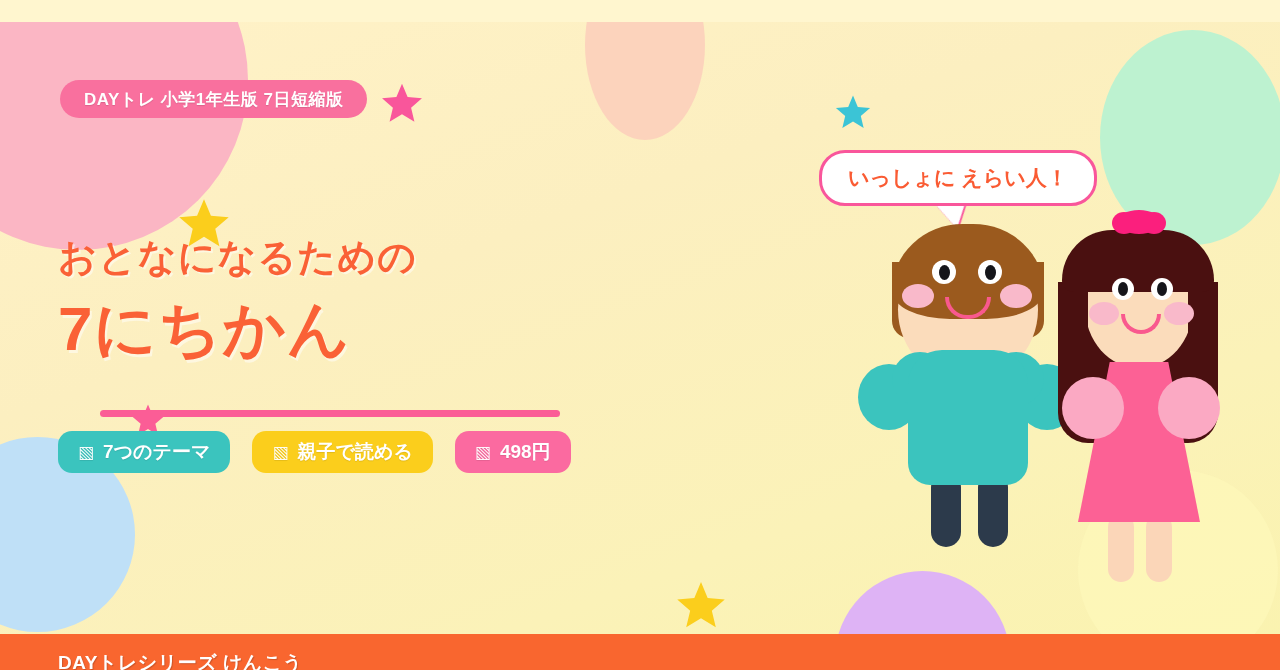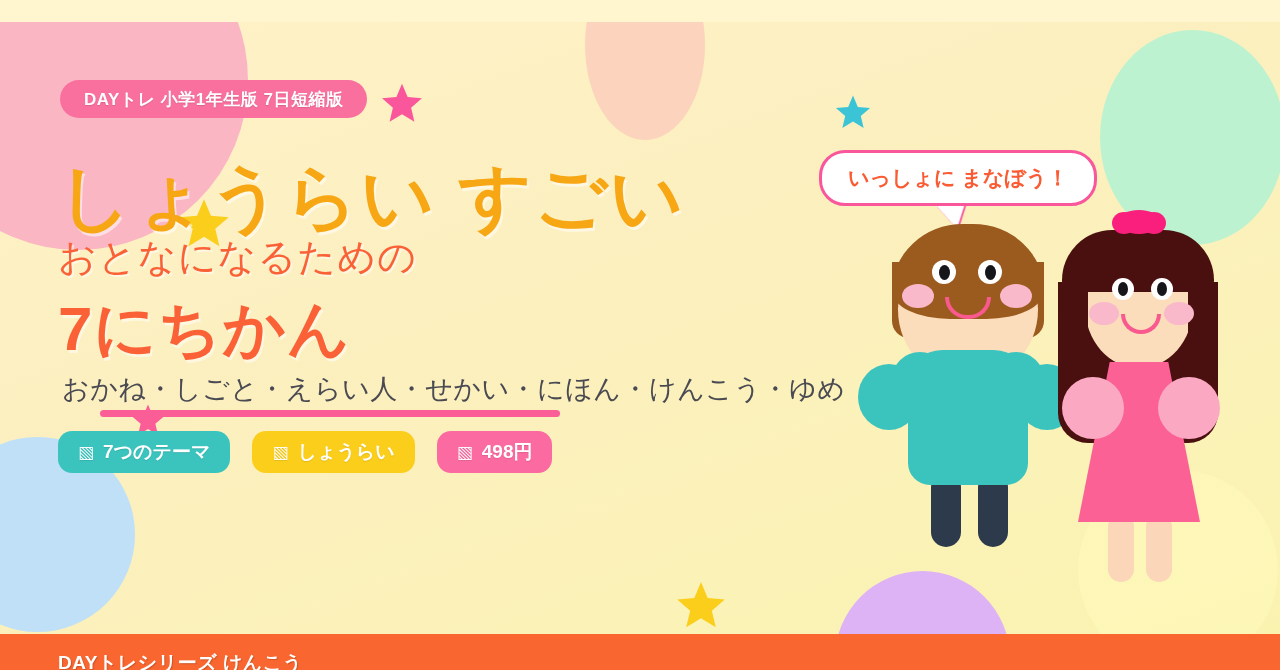--- a/index.html
+++ b/index.html
@@ -44,21 +44,21 @@
   .title-main {
     position:absolute; left:58px; top:138px;
     font-size:72px; font-weight:bold;
     color:#F7A714;
     letter-spacing:2px; line-height:1.05;
     white-space:nowrap;
     text-shadow:2px 3px 0 rgba(255,255,255,.55);
   }
   .title-sub {
     position:absolute; left:58px; top:210px;
-    font-size:38px; font-weight:normal;
+    font-size:38px; font-weight:bold;
     color:#FA6136;
     letter-spacing:1px; white-space:nowrap;
     text-shadow:2px 2px 0 rgba(255,255,255,.5);
   }
   .title-big {
     position:absolute; left:58px; top:265px;
     font-size:62px; font-weight:bold;
     color:#FA6136;
     letter-spacing:1px; white-space:nowrap;
     text-shadow:2px 3px 0 rgba(255,255,255,.5);
@@ -193,44 +193,42 @@
     <svg class="star" style="left:131px; top:381px;" width="34" height="34" viewBox="0 0 24 24">
       <polygon points="12,1 15.2,8.6 23.4,9.3 17.2,14.7 19.1,22.7 12,18.4 4.9,22.7 6.8,14.7 0.6,9.3 8.8,8.6" fill="#FB5D96"></polygon>
     </svg>
     <svg class="star" style="left:676px; top:558px;" width="50" height="50" viewBox="0 0 24 24">
       <polygon points="12,1 15.2,8.6 23.4,9.3 17.2,14.7 19.1,22.7 12,18.4 4.9,22.7 6.8,14.7 0.6,9.3 8.8,8.6" fill="#FBCE1C"></polygon>
     </svg>
   </div>
 
   <div class="content">
     <div class="pill-tag">DAYトレ 小学1年生版 7日短縮版</div>
-    <div class="title-main">しょうらい すごい</div>
     <div class="title-sub">おとなになるための</div>
     <div class="title-big">7にちかん</div>
-    <div class="topics">おかね・しごと・えらい人・せかい・にほん・けんこう・ゆめ</div>
     <div class="topic-underline"></div>
 
     <div class="badges">
       <div class="badge" style="background:#3BC4BE;">
         <span class="bicon">▧</span>
         <span>7つのテーマ</span>
       </div>
       <div class="badge" style="background:#FBCE1C;">
         <span class="bicon">▧</span>
-        <span>しょうらい</span>
+        <span>親子で読める</span>
       </div>
       <div class="badge" style="background:#FB6AA0;">
         <span class="bicon">▧</span>
         <span>498円</span>
       </div>
     </div>
   </div>
 
   <div class="bubble-tail"></div>
-  <div class="bubble">いっしょに まなぼう！</div>
+  <div class="bubble">いっしょに えらい人！</div>
 
   <div class="chars">
 
     <div>
       <div class="part boy-hair-l"></div>
       <div class="part boy-hair-r"></div>
       <div class="part boy-head"></div>
       <div class="part boy-hair"></div>
       <div class="part boy-cheek-l"></div>
       <div class="part boy-cheek-r"></div>

